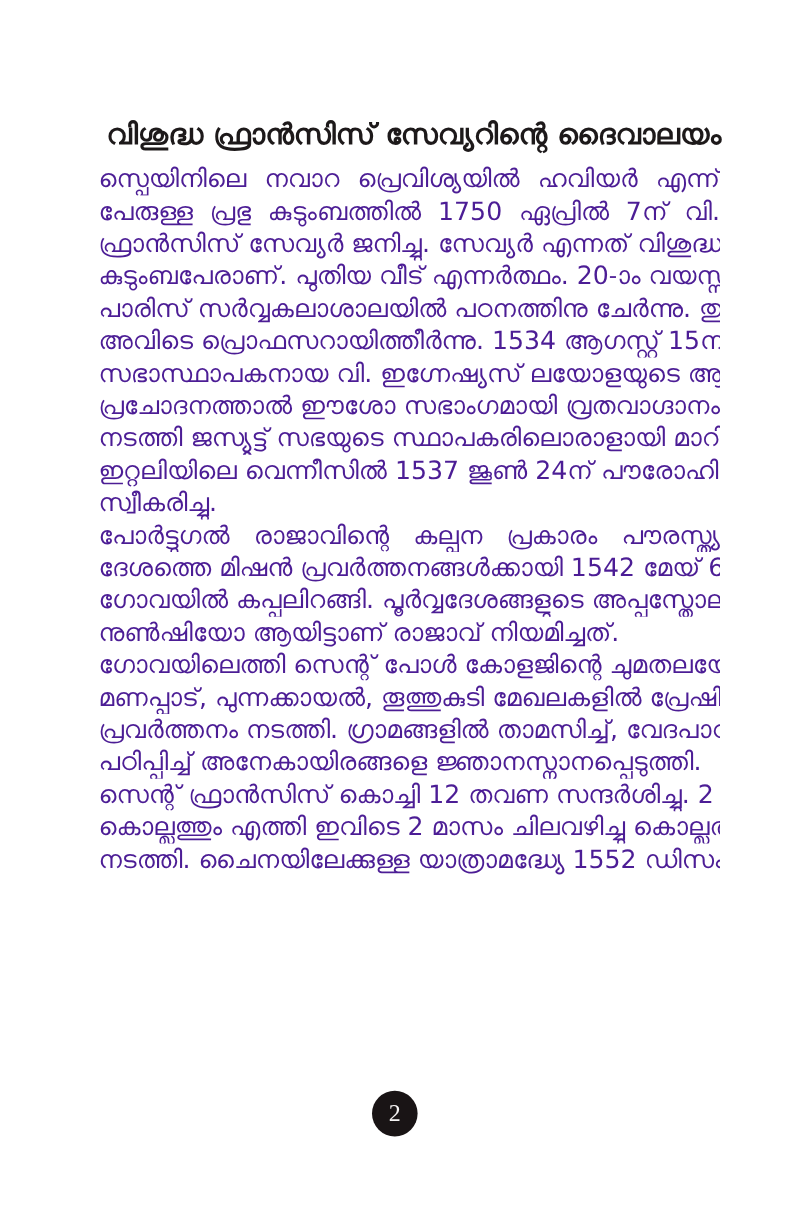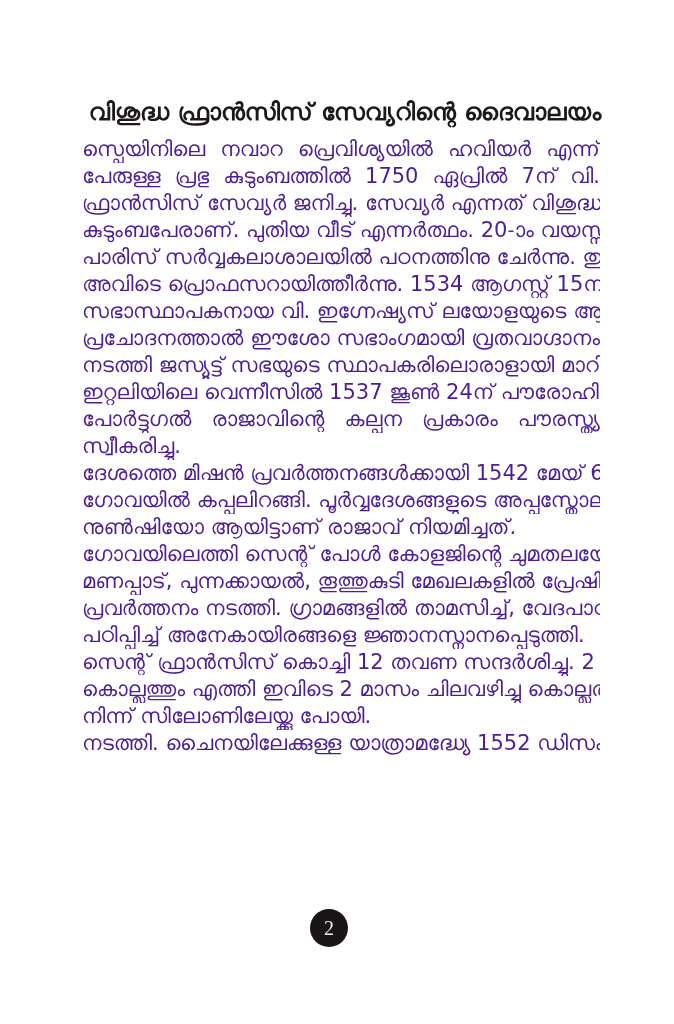--- a/index.html
+++ b/index.html
@@ -78,32 +78,31 @@
     <div class="line">സ്പെയിനിലെ നവാറ പ്രെവിശ്യയിൽ ഹവിയർ എന്ന്</div>
     <div class="line">പേരുള്ള പ്രഭു കുടുംബത്തിൽ 1750 ഏപ്രിൽ 7ന് വി.</div>
     <div class="line">ഫ്രാൻസിസ് സേവ്യർ ജനിച്ചു. സേവ്യർ എന്നത് വിശുദ്ധന്റെ</div>
     <div class="line">കുടുംബപേരാണ്. പുതിയ വീട് എന്നർത്ഥം. 20-ാം വയസ്സിൽ</div>
     <div class="line">പാരിസ് സർവ്വകലാശാലയിൽ പഠനത്തിനു ചേർന്നു. തുടർന്ന്</div>
     <div class="line">അവിടെ പ്രൊഫസറായിത്തീർന്നു. 1534 ആഗസ്റ്റ് 15ന് ഈശോ</div>
     <div class="line">സഭാസ്ഥാപകനായ വി. ഇഗ്നേഷ്യസ് ലയോളയുടെ ആത്മീയ</div>
     <div class="line">പ്രചോദനത്താൽ ഈശോ സഭാംഗമായി വ്രതവാഗ്ദാനം</div>
     <div class="line">നടത്തി ജസ്യൂട്ട് സഭയുടെ സ്ഥാപകരിലൊരാളായി മാറി.</div>
     <div class="line">ഇറ്റലിയിലെ വെന്നീസിൽ 1537  ജൂൺ 24ന് പൗരോഹിത്യം</div>
+    <div class="line para-end">സ്വീകരിച്ചു.</div>
     <div class="line">പോർട്ടുഗൽ രാജാവിന്റെ കല്പന പ്രകാരം പൗരസ്ത്യ</div>
-    <div class="line para-end">സ്വീകരിച്ചു.</div>
     <div class="line">ദേശത്തെ മിഷൻ പ്രവർത്തനങ്ങൾക്കായി 1542 മേയ് 6ന്</div>
     <div class="line">ഗോവയിൽ കപ്പലിറങ്ങി. പൂർവ്വദേശങ്ങളുടെ അപ്പസ്തോലിക്</div>
     <div class="line para-end">നുൺഷിയോ ആയിട്ടാണ് രാജാവ് നിയമിച്ചത്.</div>
     <div class="line">ഗോവയിലെത്തി സെന്റ് പോൾ കോളജിന്റെ ചുമതലയേറ്റു.</div>
     <div class="line">മണപ്പാട്, പുന്നക്കായൽ, തൂത്തുകുടി മേഖലകളിൽ പ്രേഷിത</div>
     <div class="line">പ്രവർത്തനം നടത്തി. ഗ്രാമങ്ങളിൽ താമസിച്ച്, വേദപാഠങ്ങൾ</div>
     <div class="line para-end">പഠിപ്പിച്ച് അനേകായിരങ്ങളെ ജ്ഞാനസ്നാനപ്പെടുത്തി.</div>
     <div class="line">സെന്റ് ഫ്രാൻസിസ് കൊച്ചി 12 തവണ സന്ദർശിച്ചു. 2 തവണ</div>
     <div class="line">കൊല്ലത്തും എത്തി ഇവിടെ 2 മാസം ചിലവഴിച്ചു കൊല്ലത്ത്</div>
-    <div class="line para-end">നിന്ന് സിലോണിലേയ്ക്കു പോയി.</div>
     <div class="line">നടത്തി. ചൈനയിലേക്കുള്ള യാത്രാമദ്ധ്യേ 1552 ഡിസംബർ</div>
   </div>
 
   <div class="page-badge">
     <span>2</span>
   </div>
 
 </div>
 
 </body></html>

